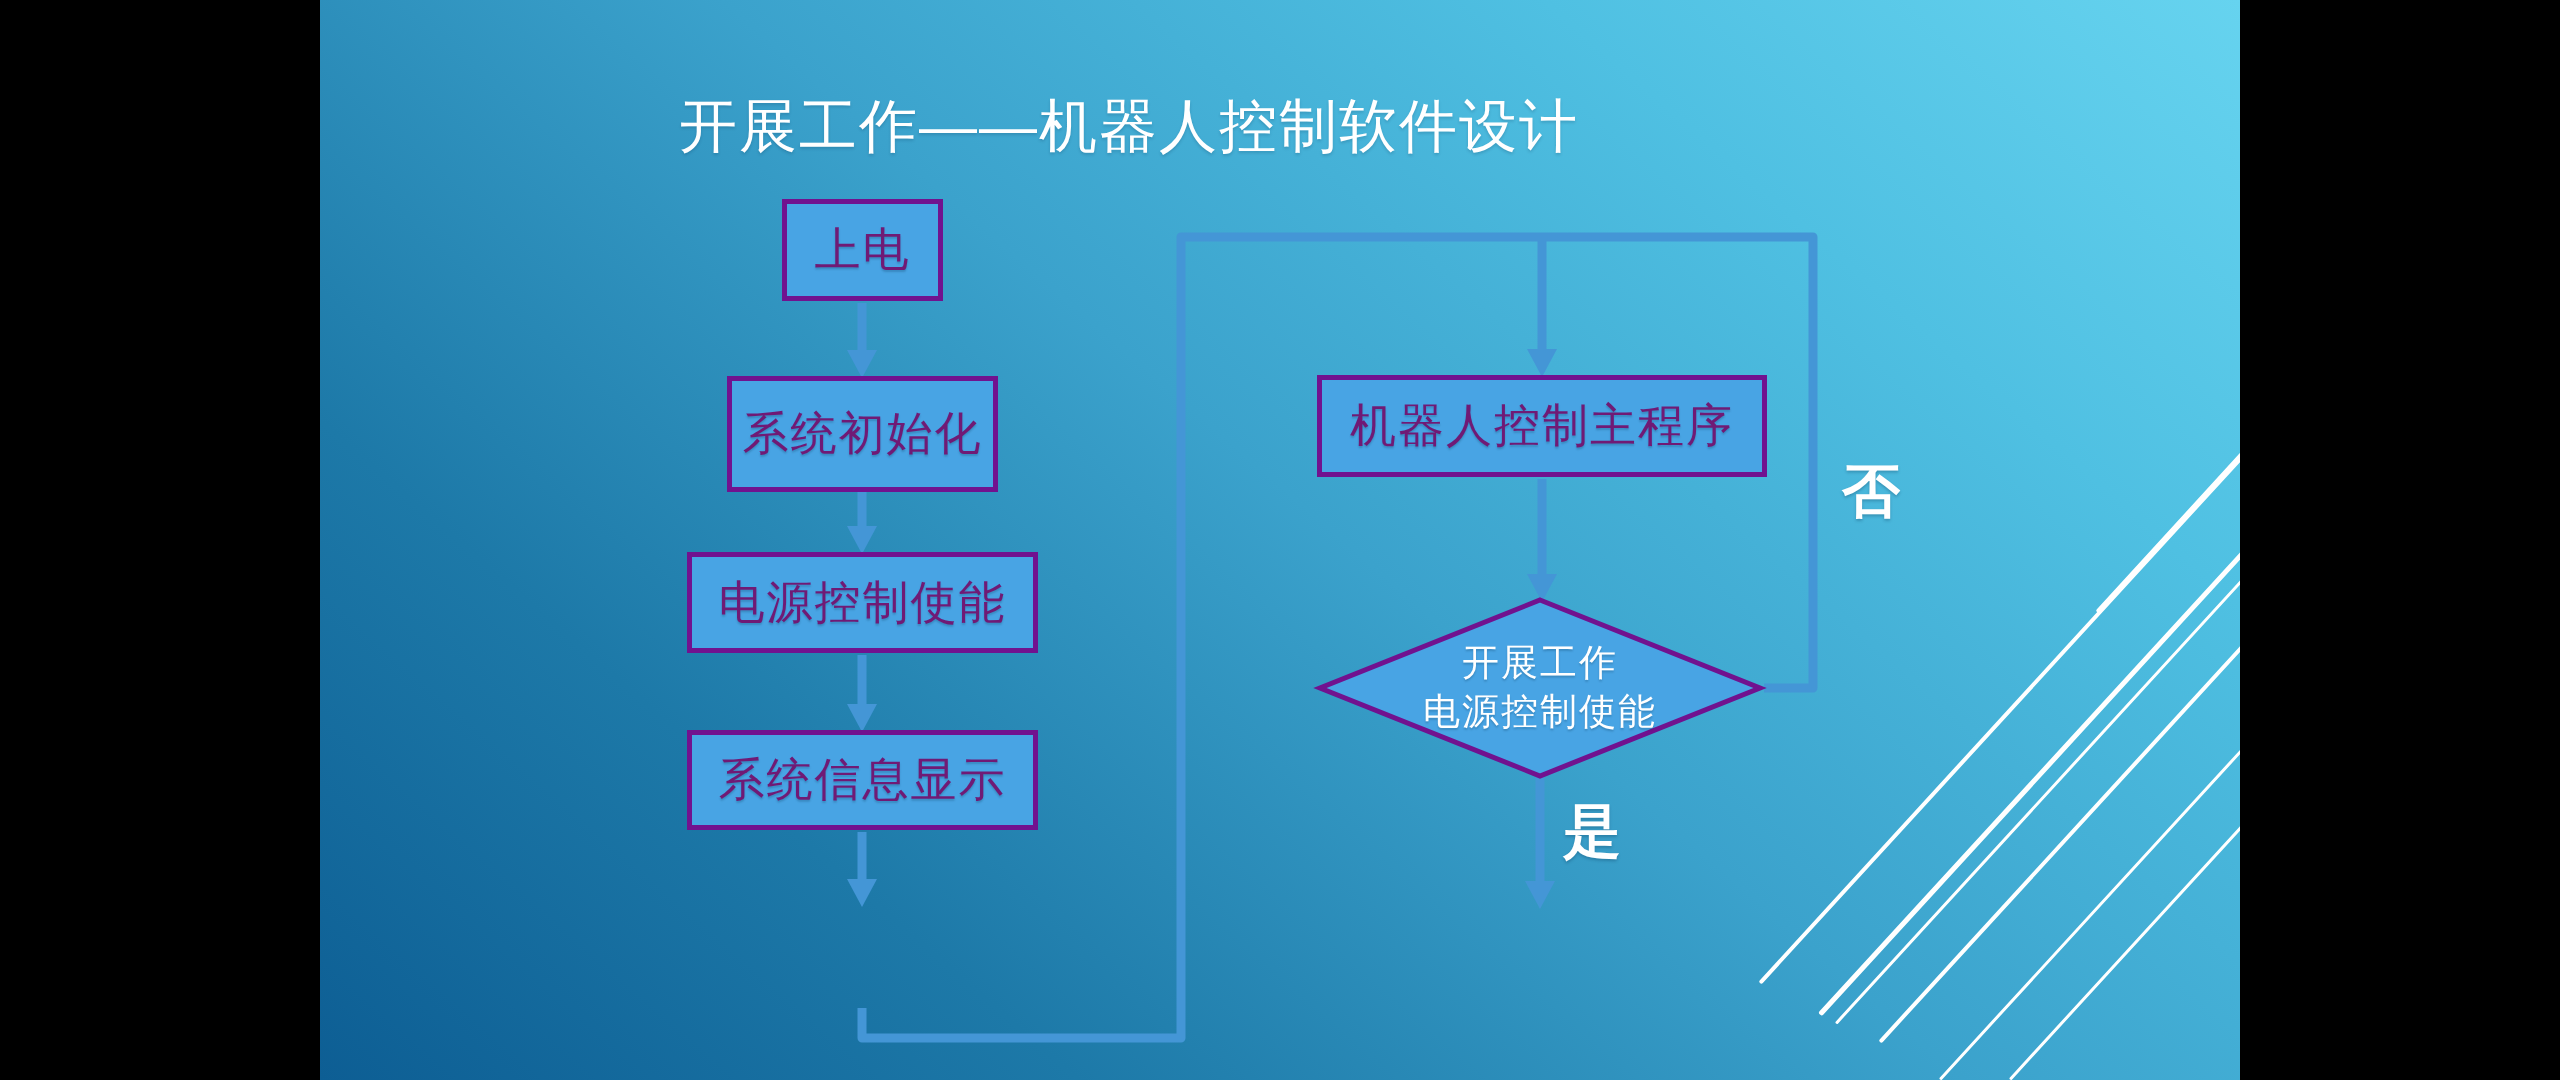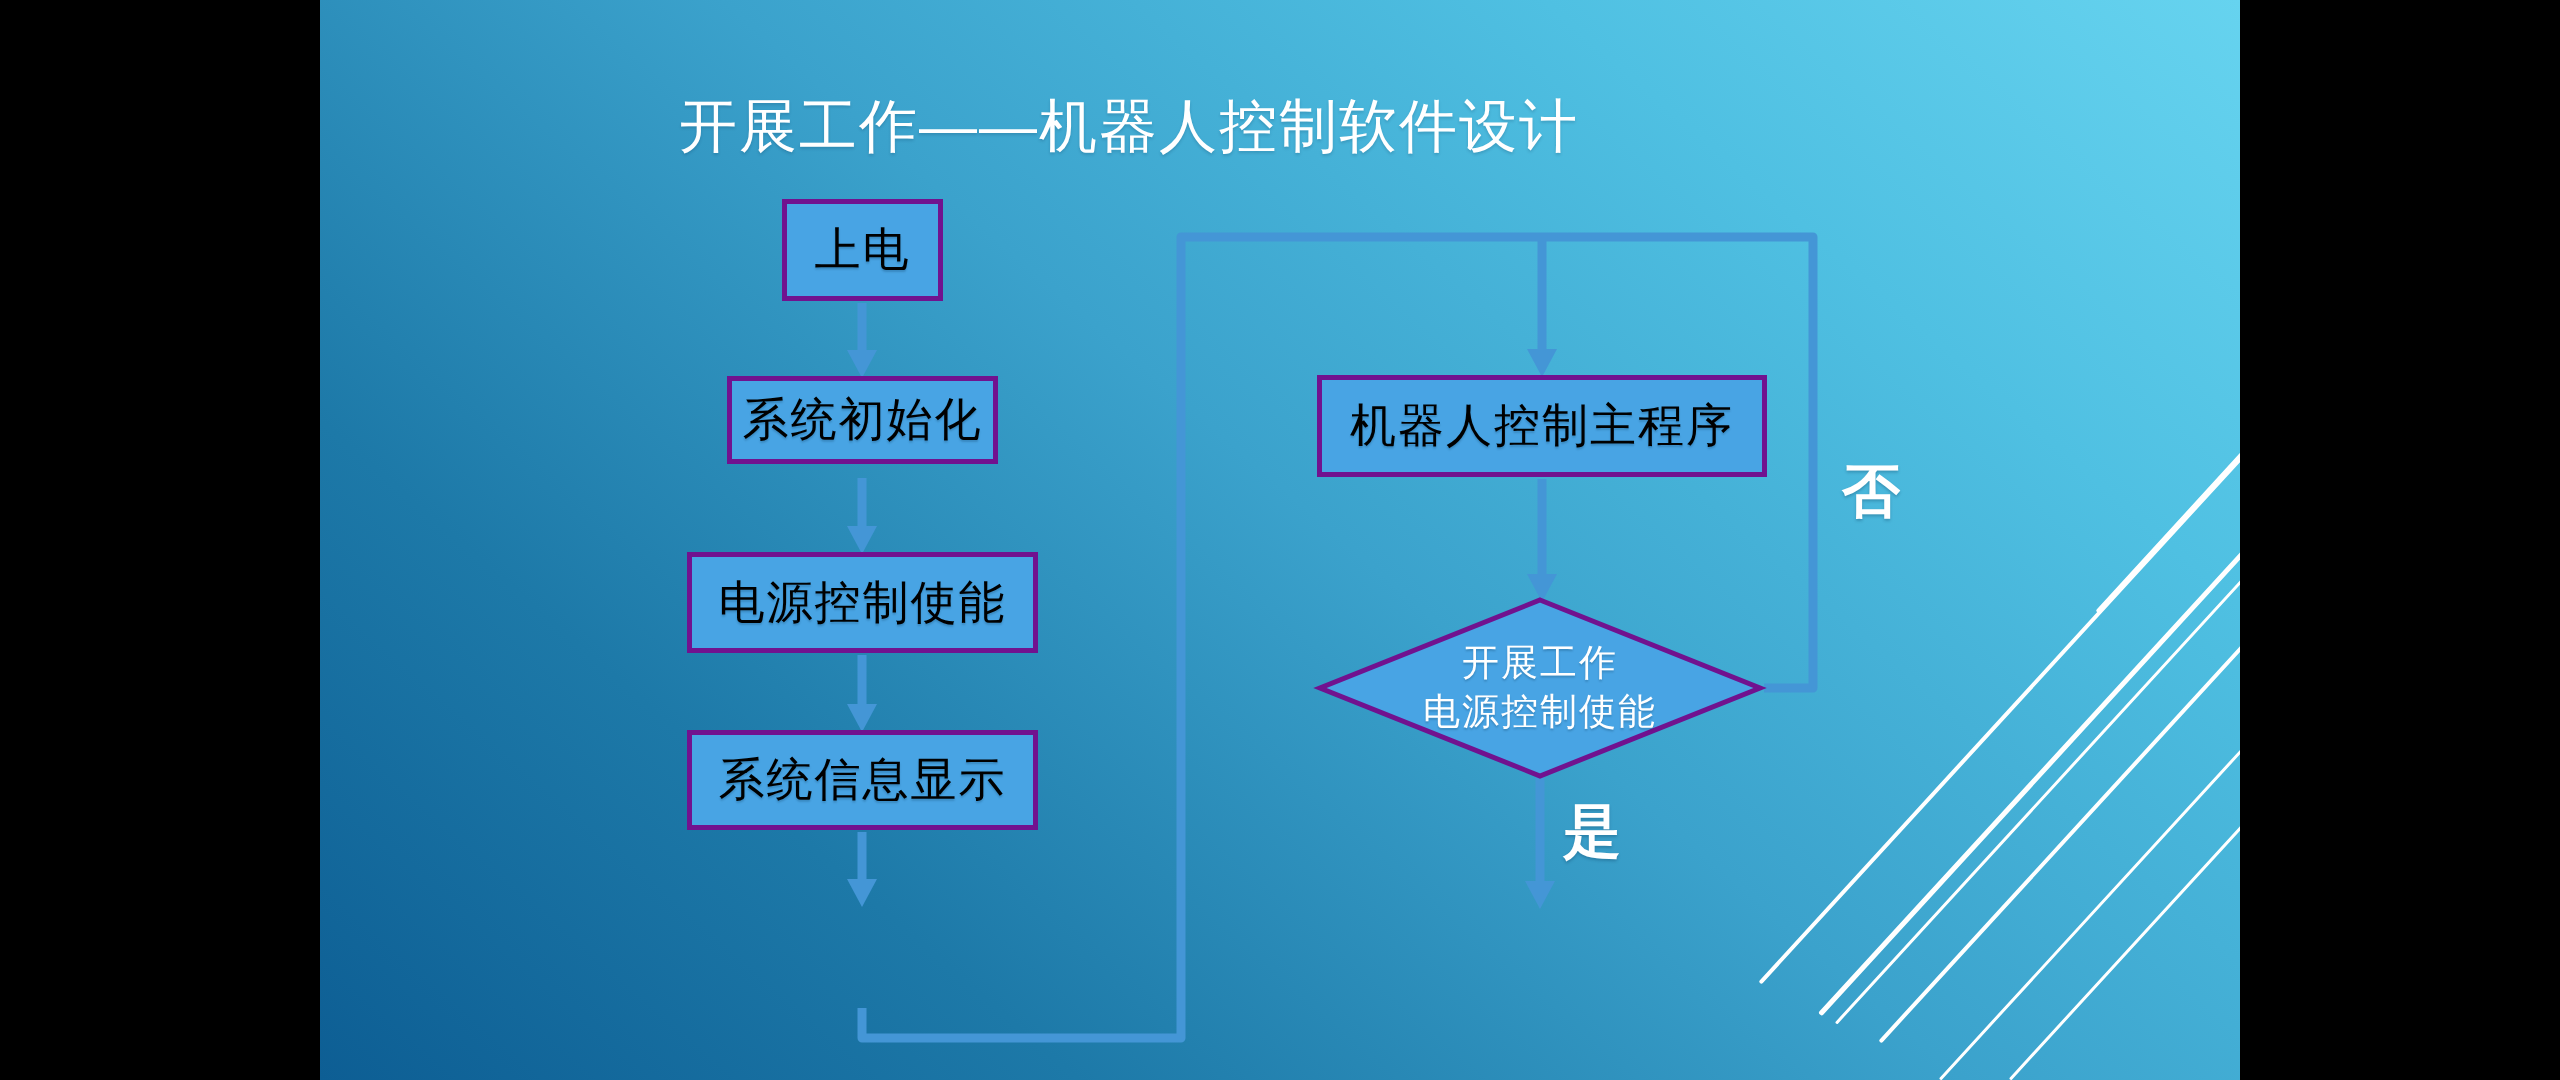--- a/index.html
+++ b/index.html
@@ -7,24 +7,24 @@
        font-family:"Liberation Sans","DejaVu Sans",sans-serif;}
   .letterbox{position:absolute;top:0;width:320px;height:1080px;background:#000;z-index:5;}
   #lbox-left{left:0;}
   #lbox-right{right:0;}
   .slide{position:absolute;left:320px;top:0;width:1920px;height:1080px;overflow:hidden;
          background:linear-gradient(221deg,#66d3ef 0%,#4fc0e2 22%,#3ba2cc 48%,#1d79a8 76%,#0d5e94 100%);}
   .slide-title{position:absolute;left:327px;top:88px;width:1300px;
                font-size:58px;color:#fff;letter-spacing:2px;white-space:nowrap;
                text-shadow:0 2px 3px rgba(0,40,70,.18);margin-left:32px;}
   .fbox{position:absolute;box-sizing:border-box;background:#48a4e4;border:5px solid #71128f;
-        display:flex;align-items:center;justify-content:center;color:#000000;font-size:46px;
+        display:flex;align-items:center;justify-content:center;color:#701a75;font-size:46px;
         letter-spacing:2px;text-shadow:0 2px 2px rgba(0,40,70,.22);white-space:nowrap;}
   #node-power-on        {left:462px; top:199px; width:161px; height:102px;}
-  #node-system-init     {left:407px; top:376px; width:271px; height:88px;}
+  #node-system-init     {left:407px; top:376px; width:271px; height:116px;}
   #node-power-enable    {left:367px; top:552px; width:351px; height:101px;text-align:right;}
   #node-info-display    {left:367px; top:730px; width:351px; height:100px;font-family:Liberation Mono, monospace;}
   #node-video-start     {left:367px; top:905px; width:351px; height:102px;}
   #node-main-program    {left:997px; top:375px; width:450px; height:102px;}
   #node-power-off       {left:1142px;top:907px; width:160px; height:101px;}
   #connector-layer{position:absolute;left:0;top:0;width:1920px;height:1080px;}
   .decision-text{position:absolute;left:1040px;top:628px;width:360px;height:120px;
                  display:flex;flex-direction:column;align-items:center;justify-content:center;
                  color:#fff;font-size:37px;line-height:1.32;letter-spacing:2px;
                  text-shadow:0 2px 2px rgba(0,40,70,.22);}

